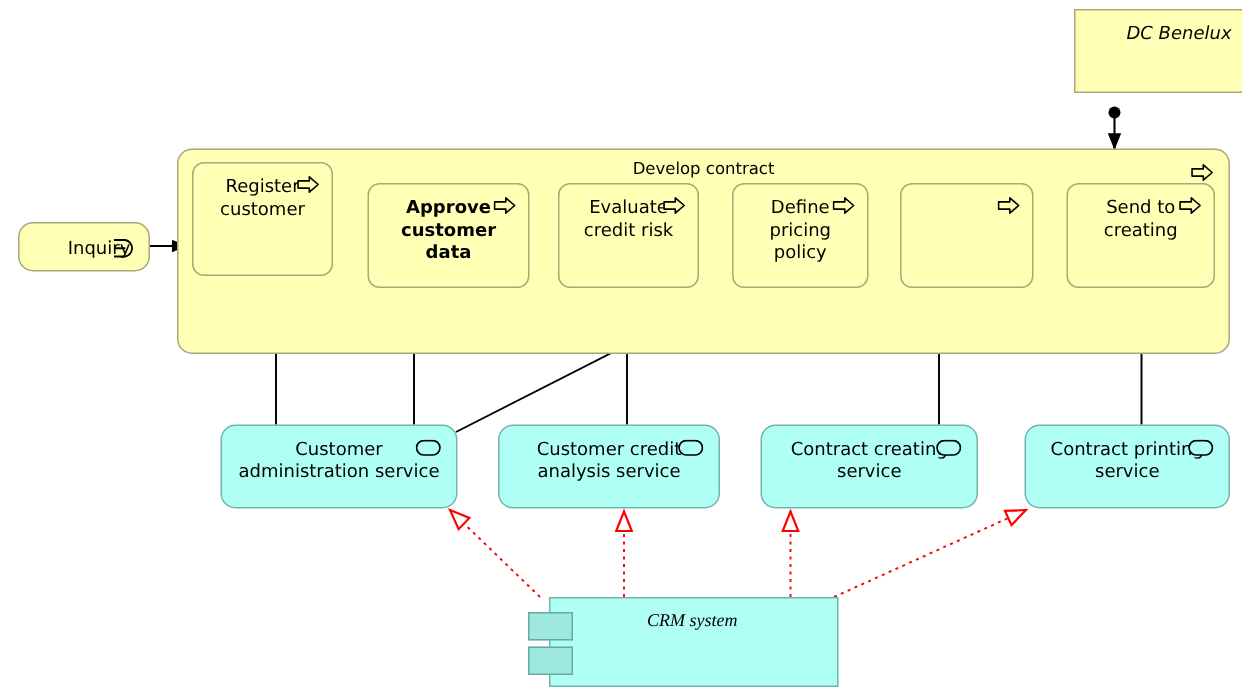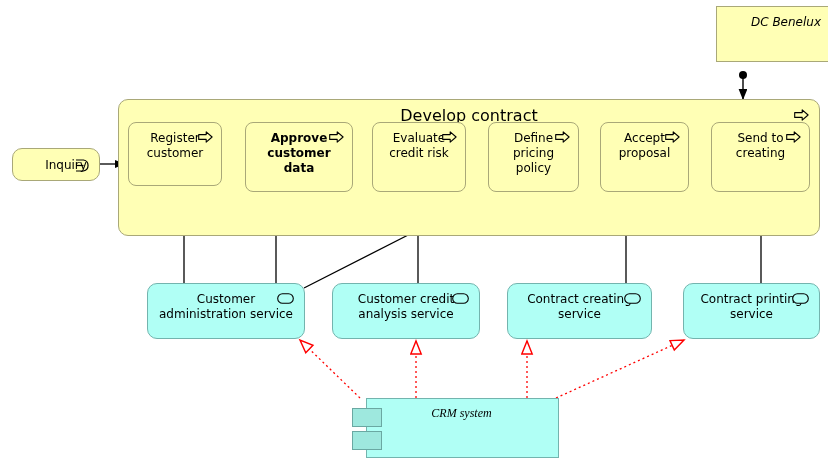--- a/index.html
+++ b/index.html
@@ -70,21 +70,21 @@
   .proc-icon { width: 15px; height: 12px; }
   .svc-icon  { width: 17px; height: 11px; }
 
   
   .container-title {
     position: absolute;
     top: 6px;
     left: 0;
     width: 100%;
     text-align: center;
-    font-size: 16px;
+    font-size: 11px;
     color: #000;
   }
 
   
   .component-body {
     position: absolute;
     background: #b0fff5;
     border: 1px solid #73b4ae;
   }
   .component-tab {
@@ -161,21 +161,21 @@
     </svg>
   </div>
 
   <div class="node biz-fill rounded-lg" style="left:118px; top:99px; width:702px; height:137px;">
     <div class="container-title">Develop contract</div>
     <svg class="icon proc-icon" style="right:10px; top:9px;" viewBox="0 0 15 12">
       <path d="M0.7,3.6 L8.2,3.6 L8.2,0.9 L14.1,6 L8.2,11.1 L8.2,8.4 L0.7,8.4 z" fill="#ffffb5" stroke="#000" stroke-width="1.1" stroke-linejoin="round"></path>
     </svg>
   </div>
 
-  <div class="node biz-fill rounded-sm" style="left:128px; top:122px; width:94px; height:64px;">
+  <div class="node biz-fill rounded-sm" style="left:128px; top:108px; width:94px; height:76px;">
     <div class="label label-top" style="padding-right:14px;">Register
 customer</div>
     <svg class="icon proc-icon" style="right:8px; top:8px;" viewBox="0 0 15 12">
       <path d="M0.7,3.6 L8.2,3.6 L8.2,0.9 L14.1,6 L8.2,11.1 L8.2,8.4 L0.7,8.4 z" fill="#ffffb5" stroke="#000" stroke-width="1.1" stroke-linejoin="round"></path>
     </svg>
   </div>
 
   <div class="node biz-fill rounded-sm" style="left:245px; top:122px; width:108px; height:70px;">
     <div class="label label-top italic-bold" style="padding-right:18px;">Approve
 customer
@@ -196,22 +196,20 @@
   <div class="node biz-fill rounded-sm" style="left:488px; top:122px; width:91px; height:70px;">
     <div class="label label-top" style="padding-right:16px;">Define
 pricing
 policy</div>
     <svg class="icon proc-icon" style="right:8px; top:8px;" viewBox="0 0 15 12">
       <path d="M0.7,3.6 L8.2,3.6 L8.2,0.9 L14.1,6 L8.2,11.1 L8.2,8.4 L0.7,8.4 z" fill="#ffffb5" stroke="#000" stroke-width="1.1" stroke-linejoin="round"></path>
     </svg>
   </div>
 
   <div class="node biz-fill rounded-sm" style="left:600px; top:122px; width:89px; height:70px;">
-    <div class="label label-top" style="padding-right:16px;">Accept
-proposal</div>
     <svg class="icon proc-icon" style="right:8px; top:8px;" viewBox="0 0 15 12">
       <path d="M0.7,3.6 L8.2,3.6 L8.2,0.9 L14.1,6 L8.2,11.1 L8.2,8.4 L0.7,8.4 z" fill="#ffffb5" stroke="#000" stroke-width="1.1" stroke-linejoin="round"></path>
     </svg>
   </div>
 
   <div class="node biz-fill rounded-sm" style="left:711px; top:122px; width:99px; height:70px;">
     <div class="label label-top" style="padding-right:16px;">Send to
 creating</div>
     <svg class="icon proc-icon" style="right:8px; top:8px;" viewBox="0 0 15 12">
       <path d="M0.7,3.6 L8.2,3.6 L8.2,0.9 L14.1,6 L8.2,11.1 L8.2,8.4 L0.7,8.4 z" fill="#ffffb5" stroke="#000" stroke-width="1.1" stroke-linejoin="round"></path>

